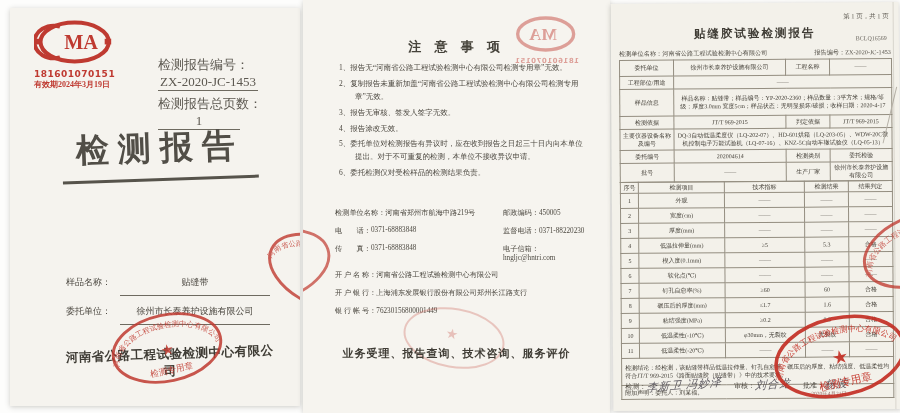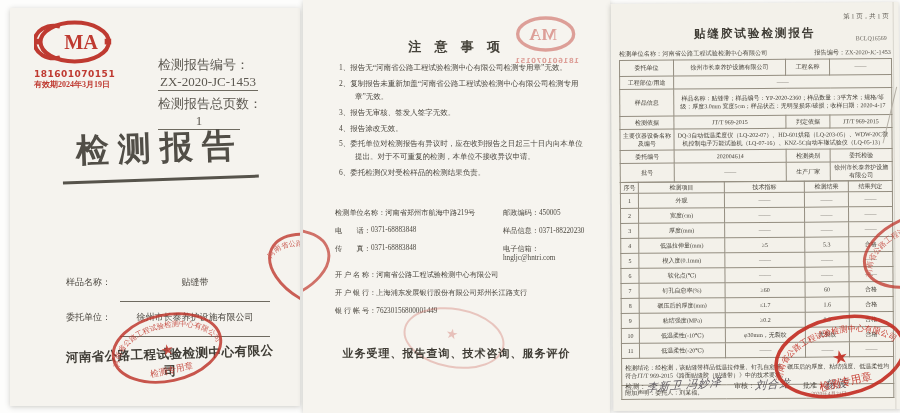--- a/index.html
+++ b/index.html
@@ -16,21 +16,21 @@
   .cma-valid{font-weight:bold;font-size:8px}
   .refs{position:absolute;left:148px;top:48px;font-size:13px;color:#5c5850}
   .ref-line{margin-bottom:4px}
   .u{display:inline-block;min-width:78px;text-align:center;border-bottom:1px solid #6e6a60;padding:0 2px}
   .cover-title{position:absolute;left:52px;top:118px;width:196px;margin:0;text-align:center;
        font-size:33px;font-weight:700;letter-spacing:9px;color:#514e47;transform:rotate(-2deg);
        border-bottom:3px solid #56534b;padding-bottom:7px}
   .fields{position:absolute;left:56px;top:268px;width:204px}
   .field{display:flex;margin-bottom:9px;font-size:9px;color:#4c4841}
   .flabel{flex:0 0 54px}
-  .fvalue{flex:1;text-align:center;border-bottom:1px solid #6e6a60;padding-bottom:12px}
+  .fvalue{flex:1;text-align:center;border-bottom:1px solid #6e6a60;padding-bottom:6px}
   .company{position:absolute;left:50px;top:338px;width:220px;text-align:center;font-weight:700;
        font-size:12.5px;color:#3f3c35;transform:rotate(-2deg);letter-spacing:.5px}
   
   .stamp{position:absolute}
   .stamp svg text{font-family:"DejaVu Sans",sans-serif}
   .stamp-cover{left:98px;top:304px;width:118px;height:72px;transform:rotate(-12deg);opacity:.85}
   .stamp-cover-edge{left:252px;top:228px;width:118px;height:72px;transform:rotate(25deg);opacity:.8}
   .stamp-mid-edge{left:-86px;top:230px;width:118px;height:72px;transform:rotate(-18deg);opacity:.7}
   .stamp-ghost{position:absolute;left:100px;top:308px;width:98px;height:56px;
        border:2px solid rgba(196,74,64,.28);border-radius:50%;transform:rotate(10deg)}
@@ -162,21 +162,21 @@
             <span>检测单位名称：</span>
             <span>河南省郑州市航海中路219号</span>
           </span>
         <span><span>邮政编码：</span><span>450005</span></span>
       </div>
       <div class="c-line">
         <span class="c-pair1">
             <span>电　　话：</span>
             <span>0371-68883848</span>
           </span>
-        <span><span>样品信息：</span><span>0371-88220230</span></span>
+        <span><span>监督电话：</span><span>0371-88220230</span></span>
       </div>
       <div class="c-line">
         <span class="c-pair1">
             <span>传　　真：</span>
             <span>0371-68883848</span>
           </span>
         <span><span>电子信箱：</span><span>hngljc@hntri.com</span></span>
       </div>
       <div class="c-line">
         <span><span>开 户 名 称：</span><span>河南省公路工程试验检测中心有限公司</span></span>

